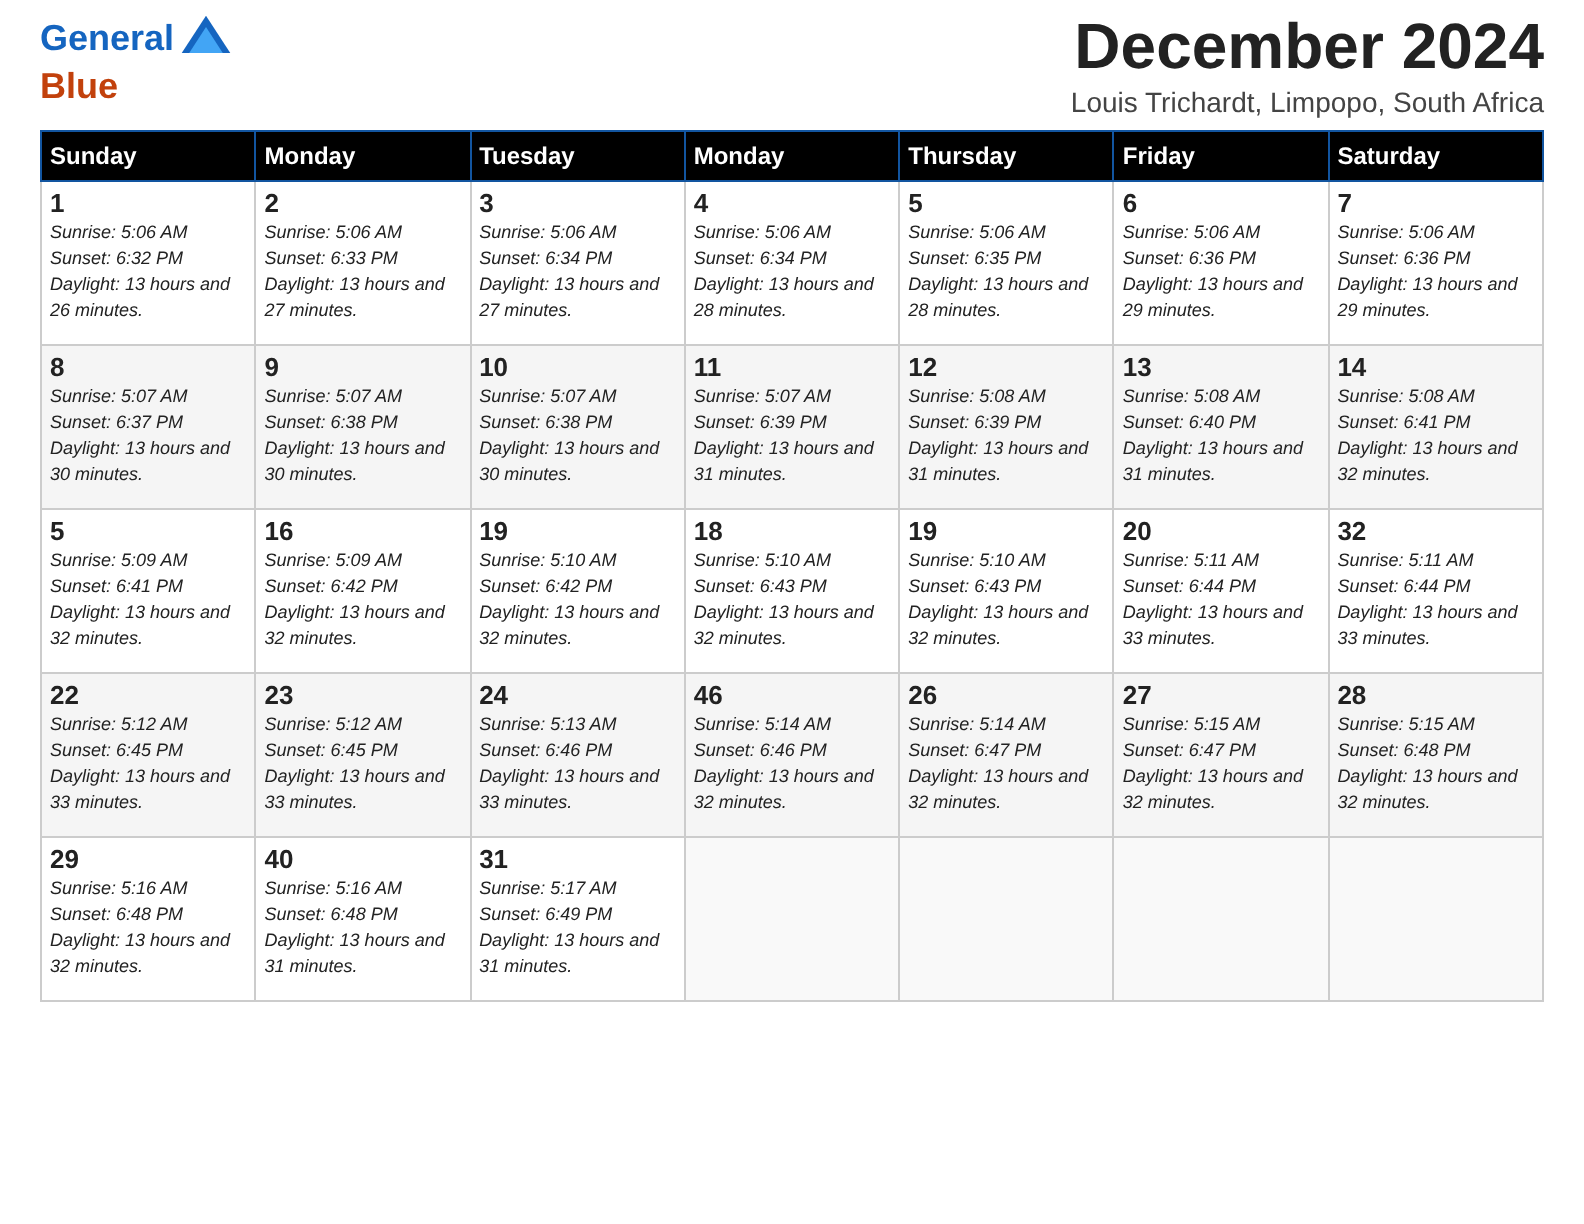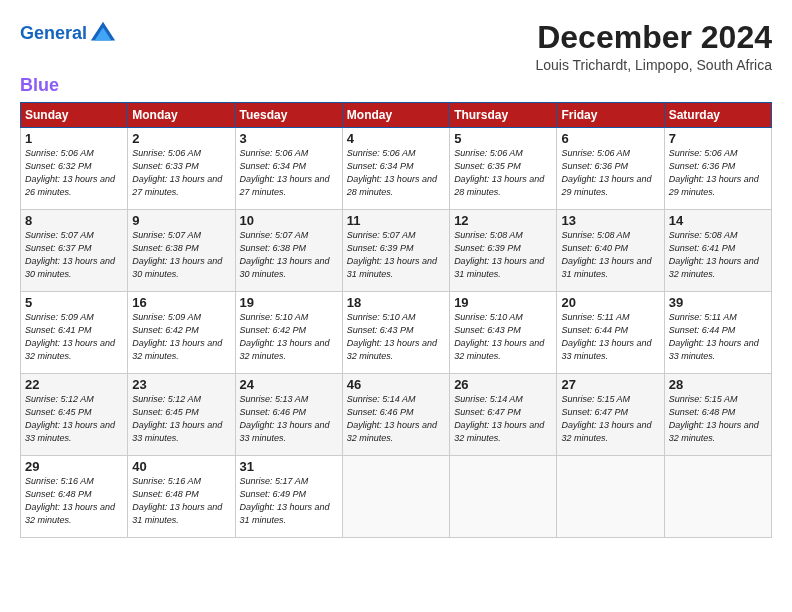--- a/index.html
+++ b/index.html
@@ -6,21 +6,21 @@
     body {
       font-family: Arial, sans-serif;
       background: #fff;
       width: 792px;
       height: 612px;
       overflow: hidden;
     }
     .page {
       width: 792px;
       min-height: 612px;
-      padding: 20px 20px 10px 20px;
+      padding: 6px 20px 10px 20px;
       background: #fff;
     }
     .header-row {
       display: flex;
       align-items: flex-start;
       justify-content: space-between;
       margin-bottom: 6px;
     }
     .logo {
       display: flex;
@@ -53,21 +53,21 @@
       font-size: 14px;
       color: #444;
       margin-top: 2px;
     }
     .calendar {
       width: 100%;
       border-collapse: collapse;
       margin-top: 4px;
     }
     .calendar th {
-      background: #b91c1c;
+      background: #000000;
       color: #fff;
       font-size: 12px;
       font-weight: bold;
       padding: 5px 4px;
       text-align: left;
       border: 1px solid #1255a0;
     }
     .calendar td {
       border: 1px solid #ccc;
       vertical-align: top;
@@ -107,21 +107,21 @@
       <div>
         <div style="display:flex;align-items:center;">
           <span class="logo-text">
             <span>General</span>
           </span>
           <svg class="logo-icon" viewBox="0 0 30 30" xmlns="http://www.w3.org/2000/svg">
             <polygon points="15,2 28,22 2,22" fill="#1565c0"></polygon>
             <polygon points="15,8 24,22 6,22" fill="#42a5f5"></polygon>
           </svg>
         </div>
-        <div class="logo-text" style="color:#8b5cf6;margin-top:28px;">Blue</div>
+        <div class="logo-text" style="color:#c2410c;">Blue</div>
       </div>
     </div>
     <div class="title-block">
       <div class="month-title">December 2024</div>
       <div class="location">Louis Trichardt, Limpopo, South Africa</div>
     </div>
   </div>
 
   <table class="calendar">
     <thead>
@@ -255,21 +255,21 @@
           Sunrise: 5:10 AM<br>Sunset: 6:43 PM<br>Daylight: 13 hours and 32 minutes.
         </div>
       </td>
           <td>
         <span class="day-num">20</span>
         <div class="cell-text">
           Sunrise: 5:11 AM<br>Sunset: 6:44 PM<br>Daylight: 13 hours and 33 minutes.
         </div>
       </td>
           <td>
-        <span class="day-num">39</span>
+        <span class="day-num">32</span>
         <div class="cell-text">
           Sunrise: 5:11 AM<br>Sunset: 6:44 PM<br>Daylight: 13 hours and 33 minutes.
         </div>
       </td>
         </tr>
         <tr>
           <td>
         <span class="day-num">22</span>
         <div class="cell-text">
           Sunrise: 5:12 AM<br>Sunset: 6:45 PM<br>Daylight: 13 hours and 33 minutes.

